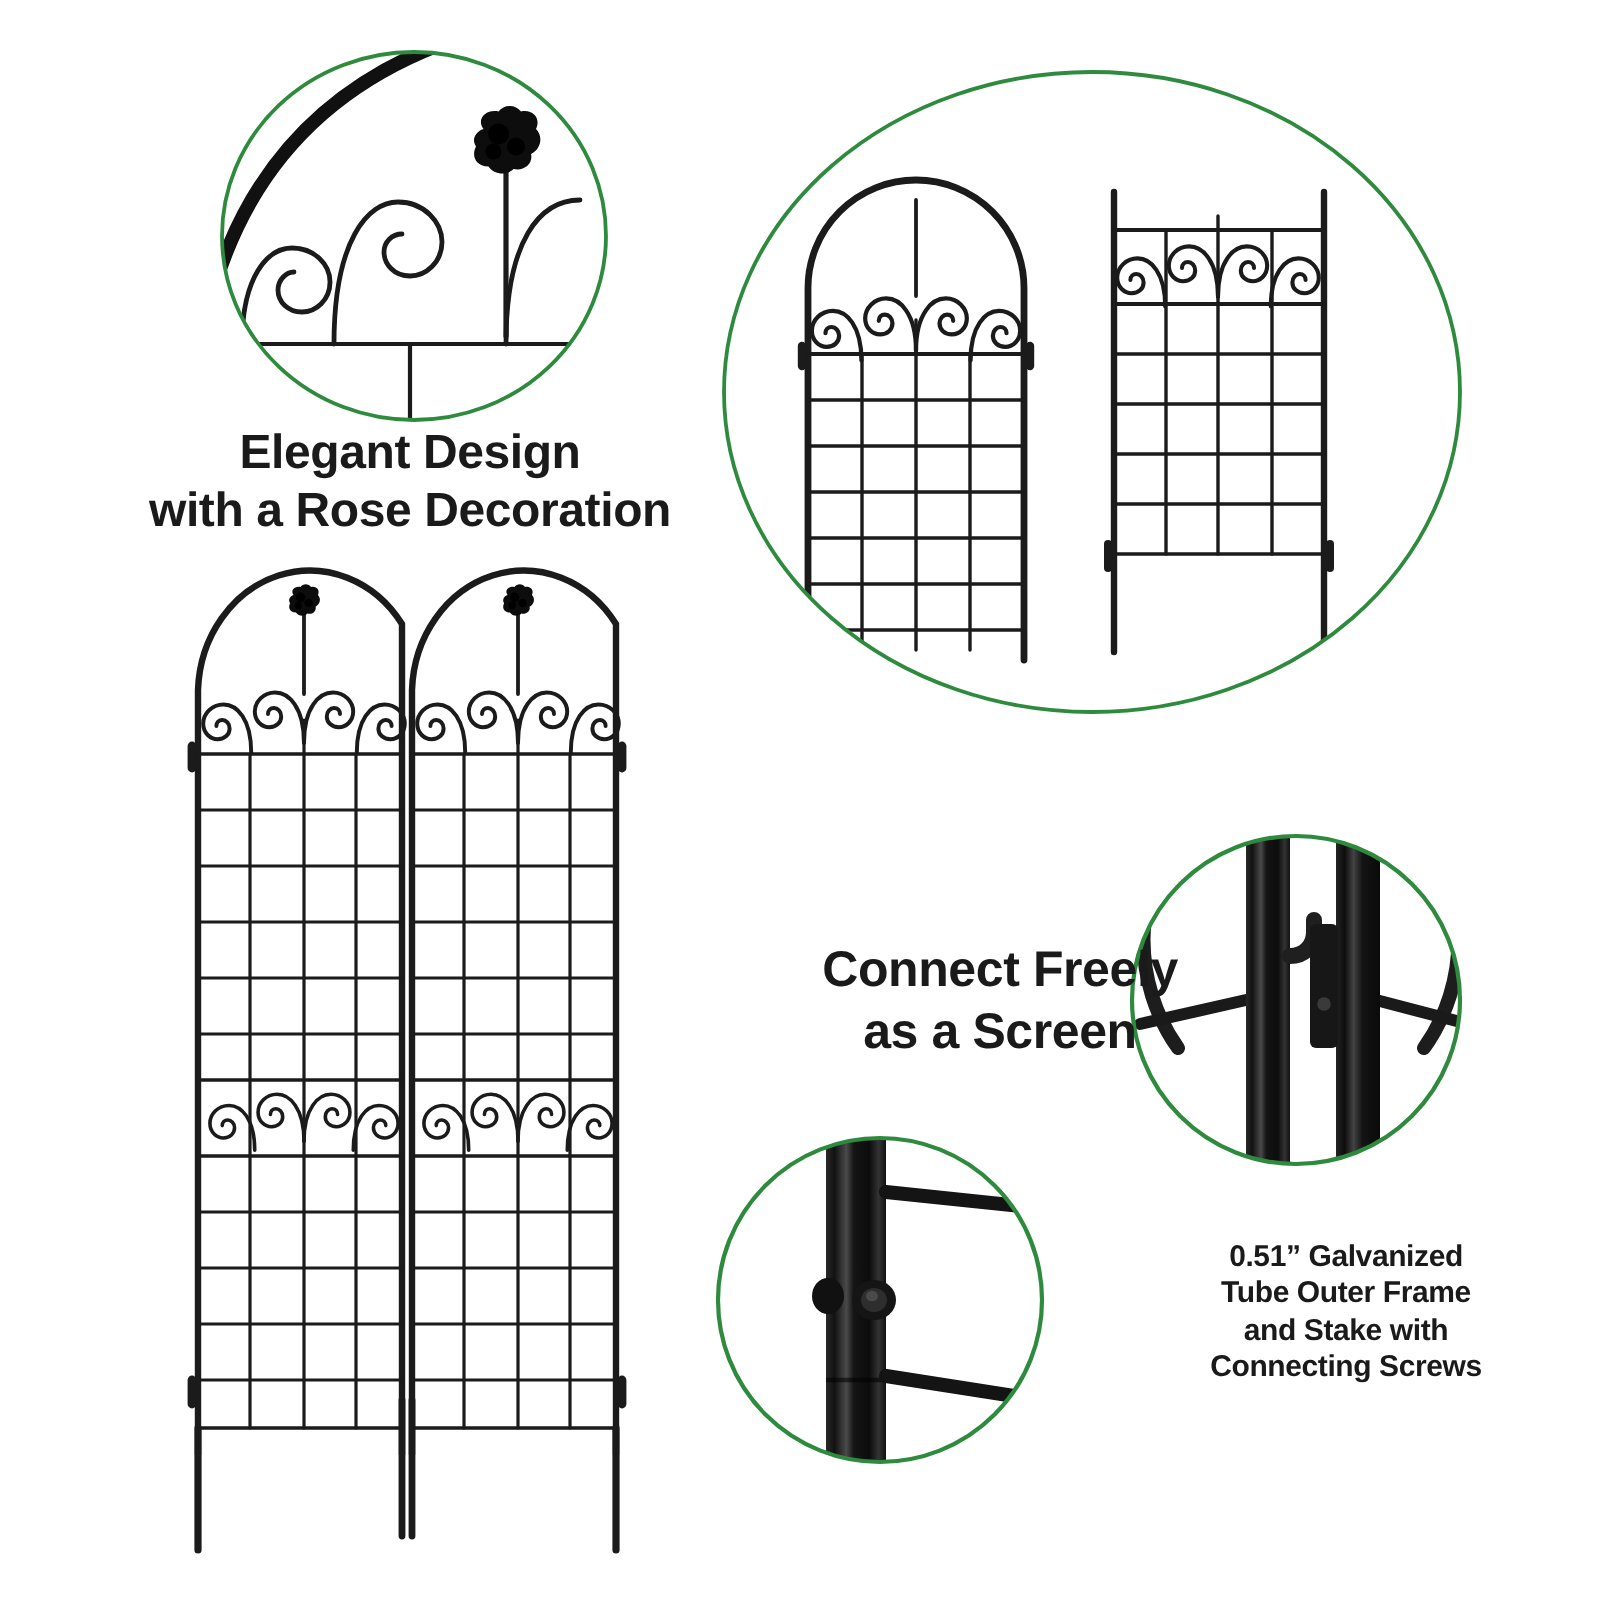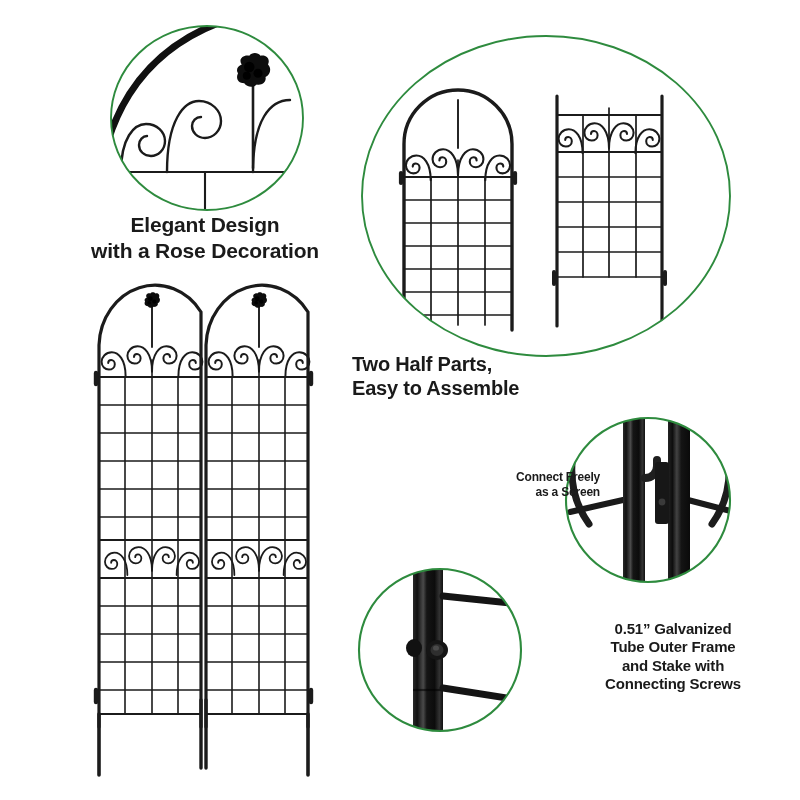--- a/index.html
+++ b/index.html
@@ -15,23 +15,23 @@
 
   .caption{
     position:absolute;
     color:#1a1a1a;
     font-weight:bold;
     line-height:1.22;
     letter-spacing:-0.2px;
     white-space:pre-line;
     text-align:center;
   }
-  #caption-rose      {left:40px;  top:212px; width:330px; font-size:21px;}
+  #caption-rose      {left:40px;  top:212px; width:330px; font-size:24px;}
   #caption-halves    {left:352px; top:352px; width:250px; font-size:20px; text-align:left;}
-  #caption-screen    {left:400px; top:470px; width:200px; font-size:12px; text-align:right;}
+  #caption-screen    {left:400px; top:470px; width:200px; font-size:25px; text-align:center;}
   #caption-tube      {left:548px; top:620px; width:250px; font-size:15px;}
 </style>
 </head>
 <body>
 
 <div class="stage">
 
   <svg class="layer" viewBox="0 0 800 800">
     <defs>
 
@@ -308,22 +308,20 @@
           <ellipse cx="414" cy="648" rx="8" ry="9" fill="#111"></ellipse>
         </g>
       </g>
       <ellipse cx="440" cy="650" rx="81" ry="81" fill="none" stroke="#2e8b3e" stroke-width="2.1"></ellipse>
     </g>
   </svg>
 
   <div class="caption" id="caption-rose">Elegant Design
 with a Rose Decoration</div>
 
-  <div class="caption" id="caption-halves">Two Half Parts,
-Easy to Assemble</div>
 
   <div class="caption" id="caption-screen">Connect Freely
 as a Screen</div>
 
   <div class="caption" id="caption-tube">0.51” Galvanized
 Tube Outer Frame
 and Stake with
 Connecting Screws</div>
 
 </div>

